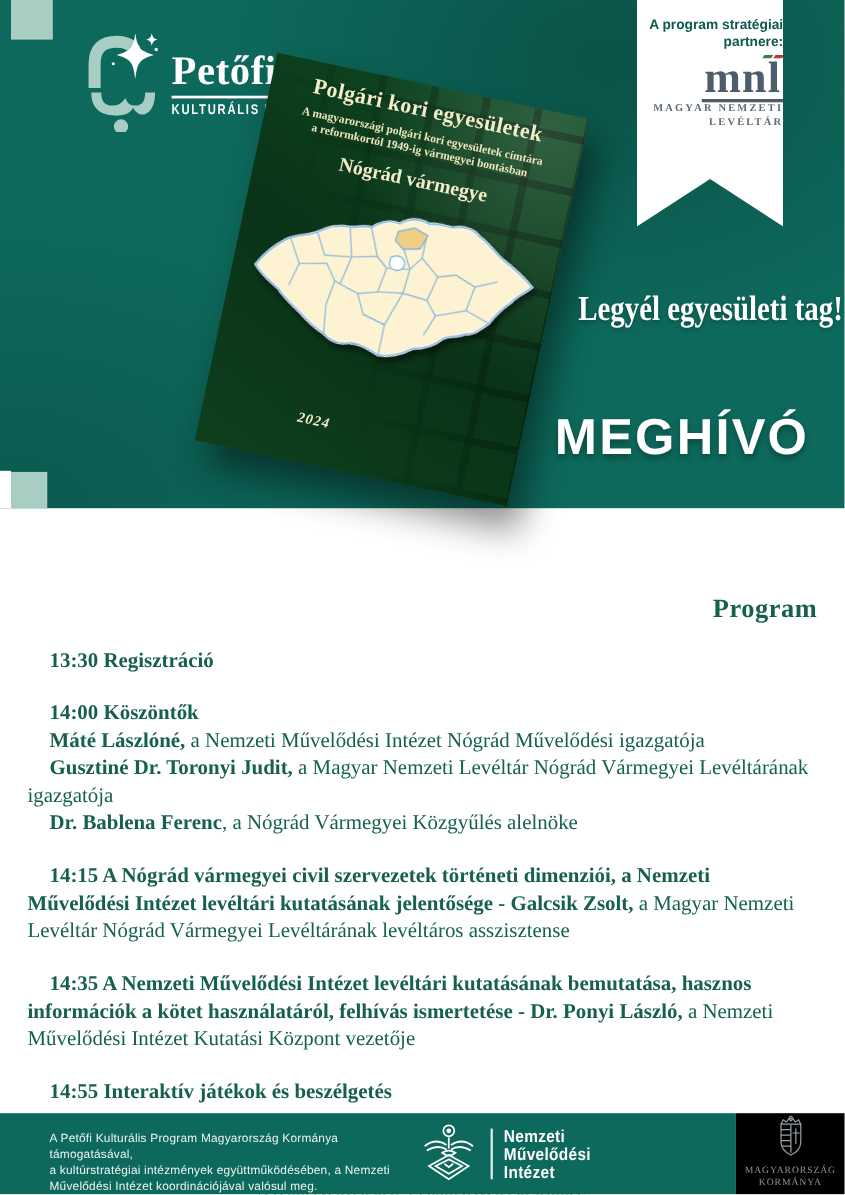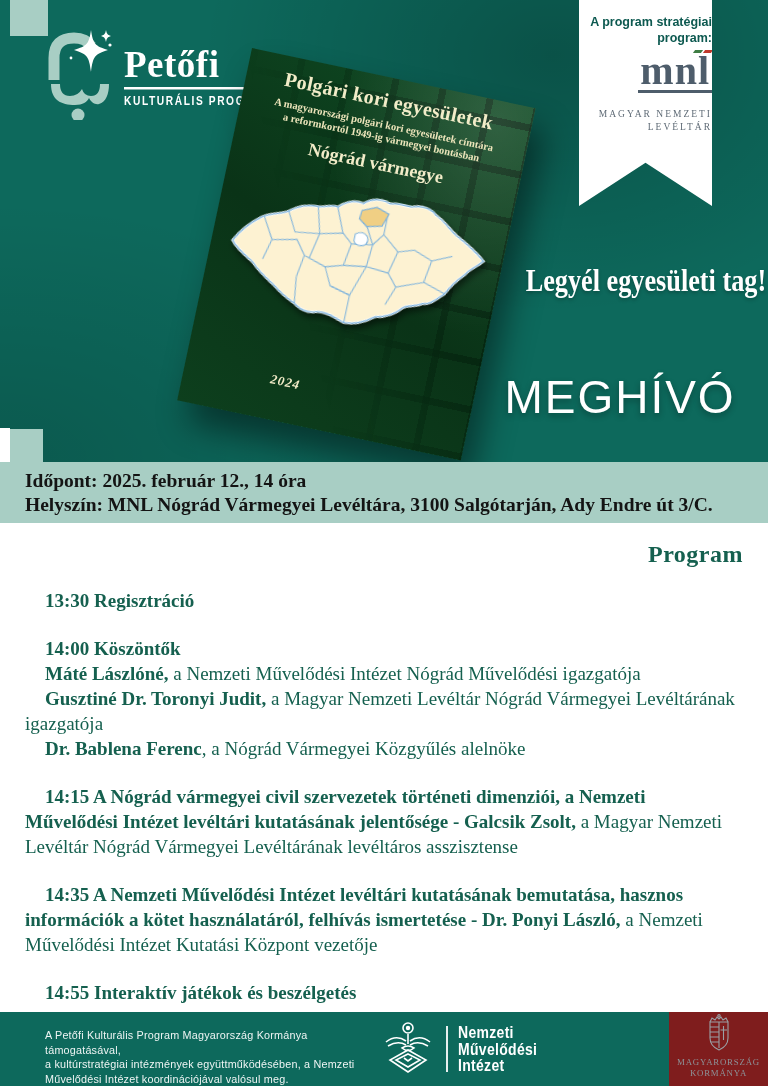--- a/index.html
+++ b/index.html
@@ -21,21 +21,21 @@
   
   .hero{position:absolute;left:0;top:0;width:768px;height:462px;background:
     radial-gradient(ellipse at 72% 12%, rgba(0,0,0,.22), transparent 45%),
     radial-gradient(ellipse at 0% 100%, rgba(0,0,0,.15), transparent 40%),
     var(--teal);}
   .deco-sq-top{position:absolute;left:10px;top:0;width:38px;height:36px;background:var(--sage);}
   .deco-sq-band{position:absolute;left:10px;top:429px;width:33px;height:33px;background:var(--sage);}
   .deco-notch-white{position:absolute;left:0;top:428px;width:10px;height:34px;background:#fff;}
 
   
-  .petofi{position:absolute;left:44px;top:28px;width:180px;height:90px;display:flex;gap:8px;}
+  .petofi{position:absolute;left:76px;top:28px;width:180px;height:90px;display:flex;gap:8px;}
   .petofi-glyph{width:72px;height:92px;flex:none;}
   .petofi-text{padding-top:20px;}
   .petofi-name{font-family:"Liberation Serif",serif;font-weight:bold;color:#fff;font-size:37px;line-height:34px;letter-spacing:.5px;}
   .petofi-sub{margin-top:5px;border-top:2px solid #fff;padding-top:3px;color:#fff;font-size:10.2px;letter-spacing:1.6px;white-space:nowrap;transform:scaleY(1.25);transform-origin:top left;font-weight:bold;}
 
   
   .book{position:absolute;left:252px;top:48px;width:290px;height:360px;
     transform:rotate(12deg);transform-origin:top left;
     background:linear-gradient(205deg,#0f4a23 0%,#0a3317 55%,#0d3f1d 100%);
     box-shadow:14px 20px 32px rgba(0,0,0,.45);}
@@ -60,28 +60,28 @@
     clip-path:polygon(0 0,100% 0,100% 100%,50% 79%,0 100%);
     filter:drop-shadow(3px 4px 6px rgba(0,0,0,.25));
     text-align:right;}
   .ribbon-heading{padding-top:14px;color:#0d5950;font-size:12.5px;font-weight:bold;line-height:16px;}
   .mnl{margin-top:6px;position:relative;display:inline-block;}
   .mnl-marks{position:absolute;top:-2px;left:56px;display:flex;gap:2px;}
   .mnl-mark{width:8px;height:3px;transform:skewX(-35deg);}
   .mnl-mark.g{background:#3f7d44;}
   .mnl-mark.r{background:#c0392b;}
   .mnl-word{font-family:"Liberation Serif",serif;font-weight:bold;font-size:40px;line-height:38px;color:var(--mnl-gray);letter-spacing:1px;border-bottom:3px solid var(--mnl-gray);padding:0 2px;}
-  .mnl-org{margin-top:15px;color:#5f6b76;font-size:9.5px;letter-spacing:2px;line-height:13px;font-family:"Liberation Serif",serif;}
+  .mnl-org{margin-top:0;color:#5f6b76;font-size:9.5px;letter-spacing:2px;line-height:13px;font-family:"Liberation Serif",serif;font-weight:bold;}
 
   
   .tagline{position:absolute;left:505px;top:262px;width:230px;text-align:center;color:#fff;
     font-family:"Liberation Serif",serif;font-weight:bold;font-size:32px;white-space:nowrap;
     transform:scaleX(.82);transform-origin:center;text-shadow:0 2px 4px rgba(0,0,0,.25);}
   .invite-title{position:absolute;left:500px;top:370px;width:240px;text-align:center;color:#fff;
-    font-size:46px;font-weight:400;letter-spacing:2px;text-shadow:0 3px 6px rgba(0,0,0,.3);}
+    font-size:46px;font-weight:700;letter-spacing:2px;text-shadow:0 3px 6px rgba(0,0,0,.3);}
 
   
   .band{position:absolute;left:0;top:462px;width:768px;height:61px;background:var(--sage);
     font-family:"Liberation Serif",serif;font-weight:bold;color:var(--band-text);
     font-size:19.5px;line-height:24px;padding:7px 0 0 25px;}
 
   
   .content{position:absolute;left:0;top:523px;width:768px;padding:0 25px;color:var(--text-teal);
     font-family:"Liberation Serif",serif;}
   .program-heading{text-align:right;font-size:24px;font-weight:bold;margin-top:18px;margin-bottom:20px;letter-spacing:.5px;}
@@ -91,21 +91,21 @@
   .note{text-align:center;font-weight:bold;font-size:15px;margin-top:2px;}
 
   
   .footer-bar{position:absolute;left:0;top:1012px;width:669px;height:74px;background:var(--teal);}
   .support{position:absolute;left:45px;top:16px;width:330px;color:rgba(255,255,255,.93);
     font-size:10.8px;line-height:14.5px;letter-spacing:.2px;}
   .nmi{position:absolute;left:380px;top:8px;display:flex;align-items:center;gap:10px;color:#fff;}
   .nmi-emblem{width:56px;height:58px;}
   .nmi-divider{width:2px;height:46px;background:rgba(255,255,255,.9);}
   .nmi-text{font-size:14px;font-weight:bold;line-height:15px;letter-spacing:.3px;transform:scaleY(1.12);transform-origin:center left;}
-  .gov{position:absolute;left:669px;top:1012px;width:99px;height:74px;background:#7f1d1d;text-align:center;}
+  .gov{position:absolute;left:669px;top:1012px;width:99px;height:74px;background:#000000;text-align:center;}
   .gov-arms{width:26px;height:38px;margin-top:2px;}
   .gov-text{color:var(--gov-gray);font-family:"Liberation Serif",serif;font-size:8.8px;letter-spacing:.8px;line-height:10.5px;margin-top:1px;}
 </style>
 </head>
 <body>
 
 <div class="poster">
 
   <div class="hero">
     <div class="deco-sq-top"></div>
@@ -163,21 +163,21 @@
           <path d="M146 22 L162 15 L177 20 L172 35 L155 39 L145 32 Z" fill="#f0cf84" stroke="#7ab1dd" stroke-width="1.3"></path>
           <path d="M144 50 Q152 44 158 50 Q162 56 156 61 Q148 64 144 58 Z" fill="#ffffff" stroke="#7ab1dd" stroke-width="1.2"></path>
         </svg>
         <div class="book-year">2024</div>
       </div>
     </div>
 
     <div class="ribbon">
       <div class="ribbon-heading">
         <div>A program stratégiai</div>
-        <div>program:</div>
+        <div>partnere:</div>
       </div>
       <div class="mnl">
         <div class="mnl-marks">
           <div class="mnl-mark g"></div>
             <div class="mnl-mark r"></div>
         </div>
         <div class="mnl-word">mnl</div>
       </div>
       <div class="mnl-org">
         <div>MAGYAR NEMZETI</div>
@@ -185,24 +185,20 @@
       </div>
     </div>
 
     <div class="tagline">Legyél egyesületi tag!</div>
     <div class="invite-title">MEGHÍVÓ</div>
 
     <div class="deco-notch-white"></div>
     <div class="deco-sq-band"></div>
   </div>
 
-  <div class="band">
-    <div>Időpont: 2025. február 12., 14 óra</div>
-    <div>Helyszín: MNL Nógrád Vármegyei Levéltára, 3100 Salgótarján, Ady Endre út 3/C.</div>
-  </div>
 
   <div class="content">
     <div class="program-heading">Program</div>
     <div id="program-list">
         <div class="pgroup">
           <p class="pline"><b>13:30 Regisztráció</b></p>
         </div>
         <div class="pgroup">
           <p class="pline"><b>14:00 Köszöntők</b></p>
           <p class="pline"><b>Máté Lászlóné,</b><span> a Nemzeti Művelődési Intézet Nógrád Művelődési igazgatója</span></p>

